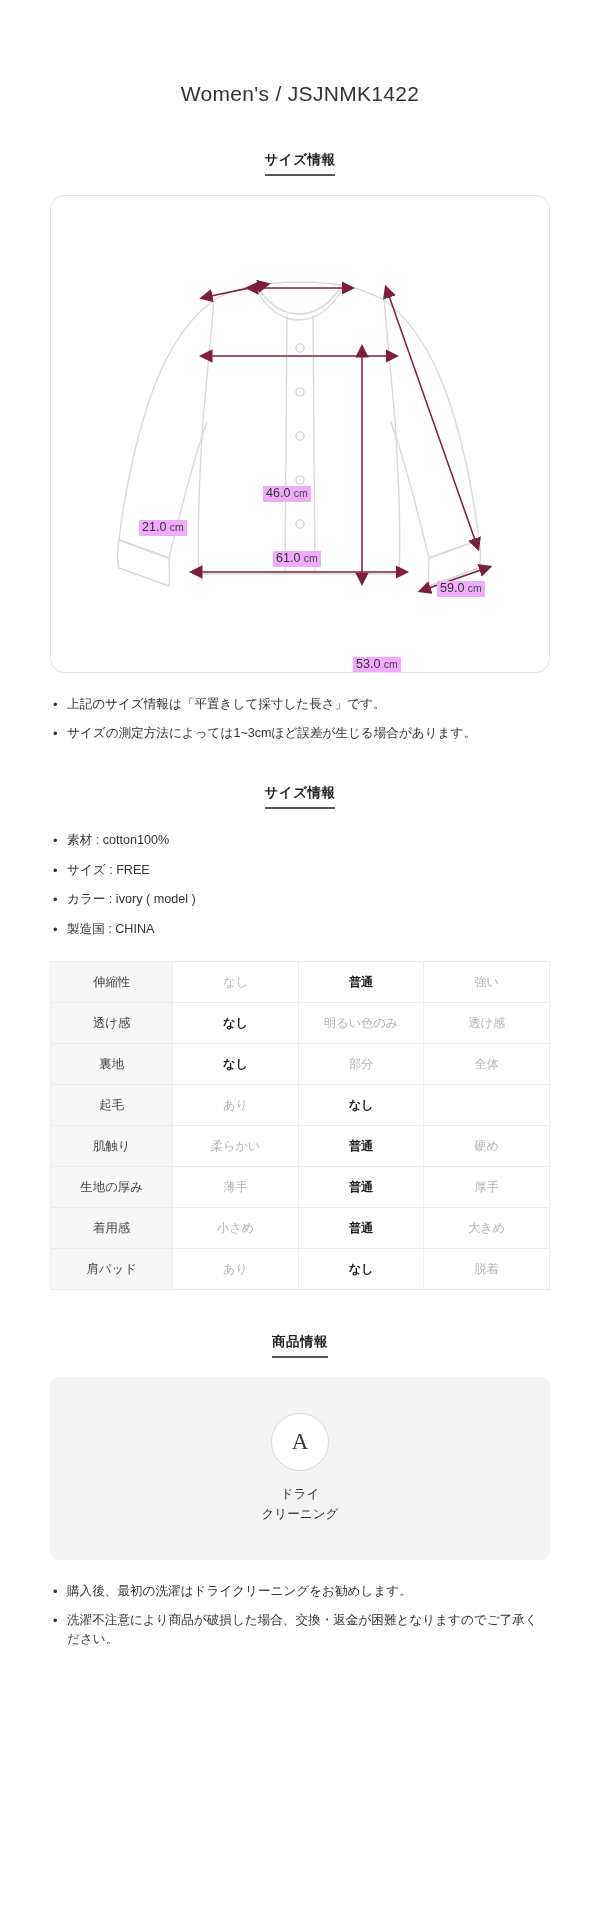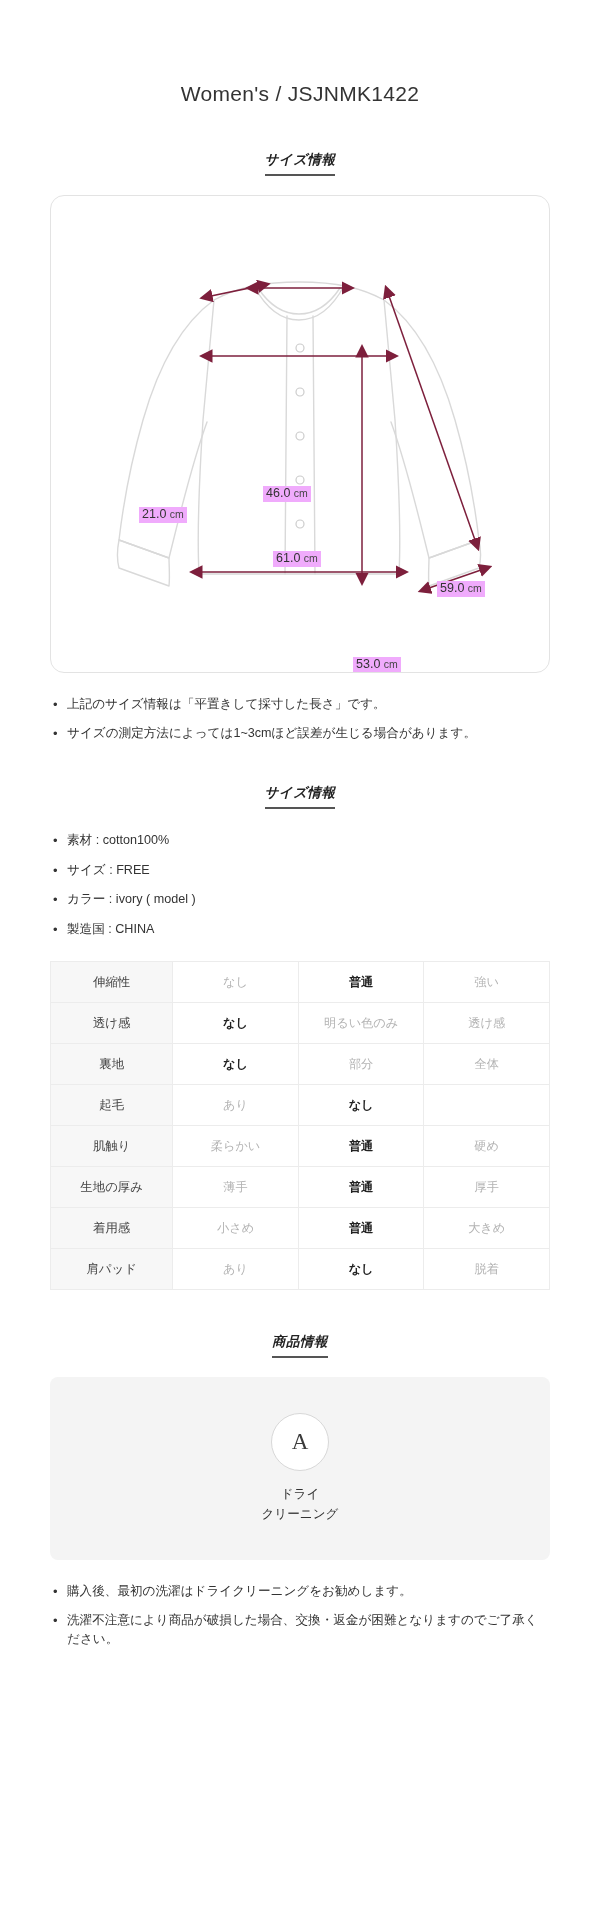--- a/index.html
+++ b/index.html
@@ -27,21 +27,20 @@
     font-weight: 400;
     color: #333333;
     letter-spacing: 0.3px;
     margin: 82px 0 0 0;
   }
 
   
   .section-heading {
     text-align: center;
     margin: 44px 0 0 0;
-    font-style: italic;
   }
   .section-heading .sh-text {
     display: inline-block;
     font-size: 13.5px;
     font-weight: 700;
     color: #222222;
     padding-bottom: 5px;
     border-bottom: 2px solid #555555;
     letter-spacing: 0.5px;
   }
@@ -213,21 +212,21 @@
         <line x1="338" y1="100" x2="424" y2="344"></line>
 
         <line x1="311" y1="160" x2="311" y2="378"></line>
 
         <line x1="150" y1="376" x2="346" y2="376"></line>
 
         <line x1="378" y1="392" x2="430" y2="374"></line>
       </g>
     </svg>
 
-    <div class="dim-label" style="left:88px; top:311px;text-align:center;"><span>21.0</span> <span class="unit">cm</span></div>
+    <div class="dim-label" style="left:88px; top:324px;text-align:center;"><span>21.0</span> <span class="unit">cm</span></div>
     <div class="dim-label" style="left:212px; top:290px;"><span>46.0</span> <span class="unit">cm</span></div>
     <div class="dim-label" style="left:222px; top:355px;"><span>61.0</span> <span class="unit">cm</span></div>
     <div class="dim-label" style="left:386px; top:385px;text-align:center;"><span>59.0</span> <span class="unit">cm</span></div>
     <div class="dim-label" style="left:302px; top:461px;"><span>53.0</span> <span class="unit">cm</span></div>
 
   </div>
 
   <ul class="bullets">
     <li>上記のサイズ情報は「平置きして採寸した長さ」です。</li>
     <li>サイズの測定方法によっては1~3cmほど誤差が生じる場合があります。</li>

